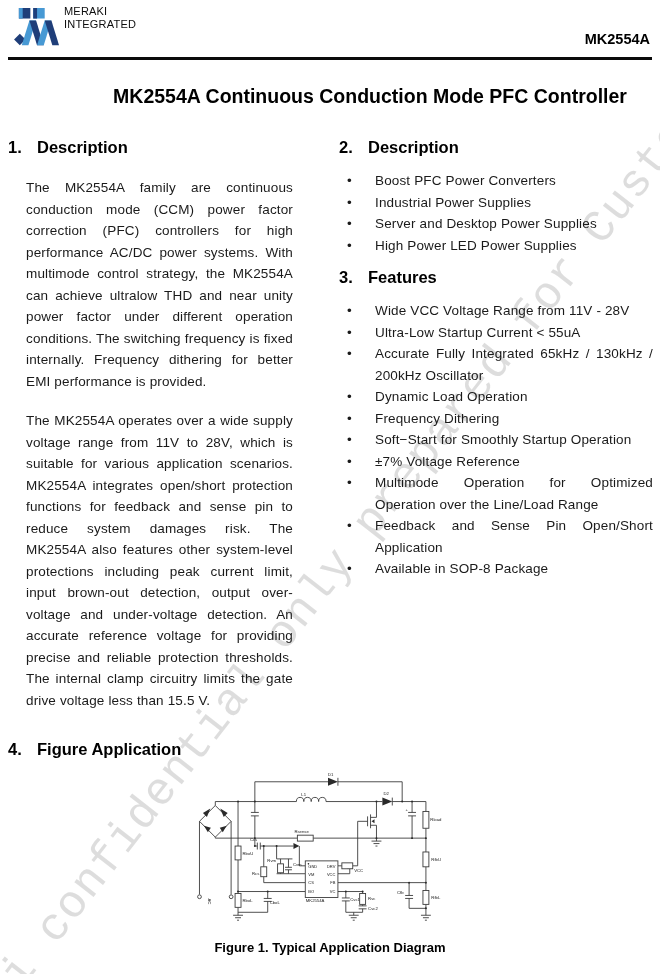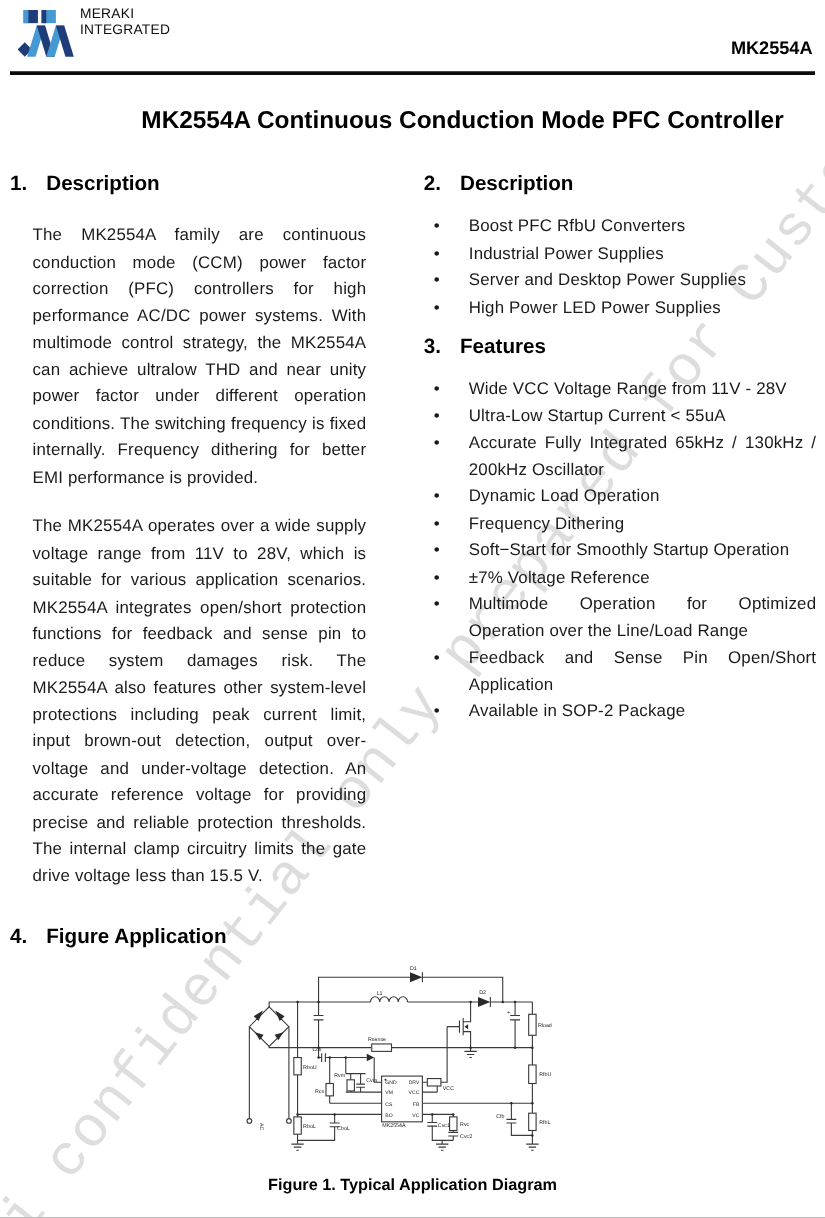--- a/index.html
+++ b/index.html
@@ -76,21 +76,21 @@
   </div>
 
   <div class="z col-right">
     <div class="h2">
       <span class="num">2.</span>
       <span>Description</span>
     </div>
     <div>
       <div class="bullet">
           <span class="dot">•</span>
-          <div class="btxt">Boost PFC RfbU Converters</div>
+          <div class="btxt">Boost PFC Power Converters</div>
         </div>
       <div class="bullet">
           <span class="dot">•</span>
           <div class="btxt">Industrial Power Supplies</div>
         </div>
       <div class="bullet">
           <span class="dot">•</span>
           <div class="btxt">Server and Desktop Power Supplies</div>
         </div>
       <div class="bullet">
@@ -134,21 +134,21 @@
       <div class="bullet">
           <span class="dot">•</span>
           <div class="btxt">Multimode Operation for Optimized Operation over the Line/Load Range</div>
         </div>
       <div class="bullet">
           <span class="dot">•</span>
           <div class="btxt">Feedback and Sense Pin Open/Short Application</div>
         </div>
       <div class="bullet">
           <span class="dot">•</span>
-          <div class="btxt">Available in SOP-2 Package</div>
+          <div class="btxt">Available in SOP-8 Package</div>
         </div>
     </div>
   </div>
 
   <div class="z sec4">
     <div class="h2">
       <span class="num">4.</span>
       <span>Figure Application</span>
     </div>
   </div>

